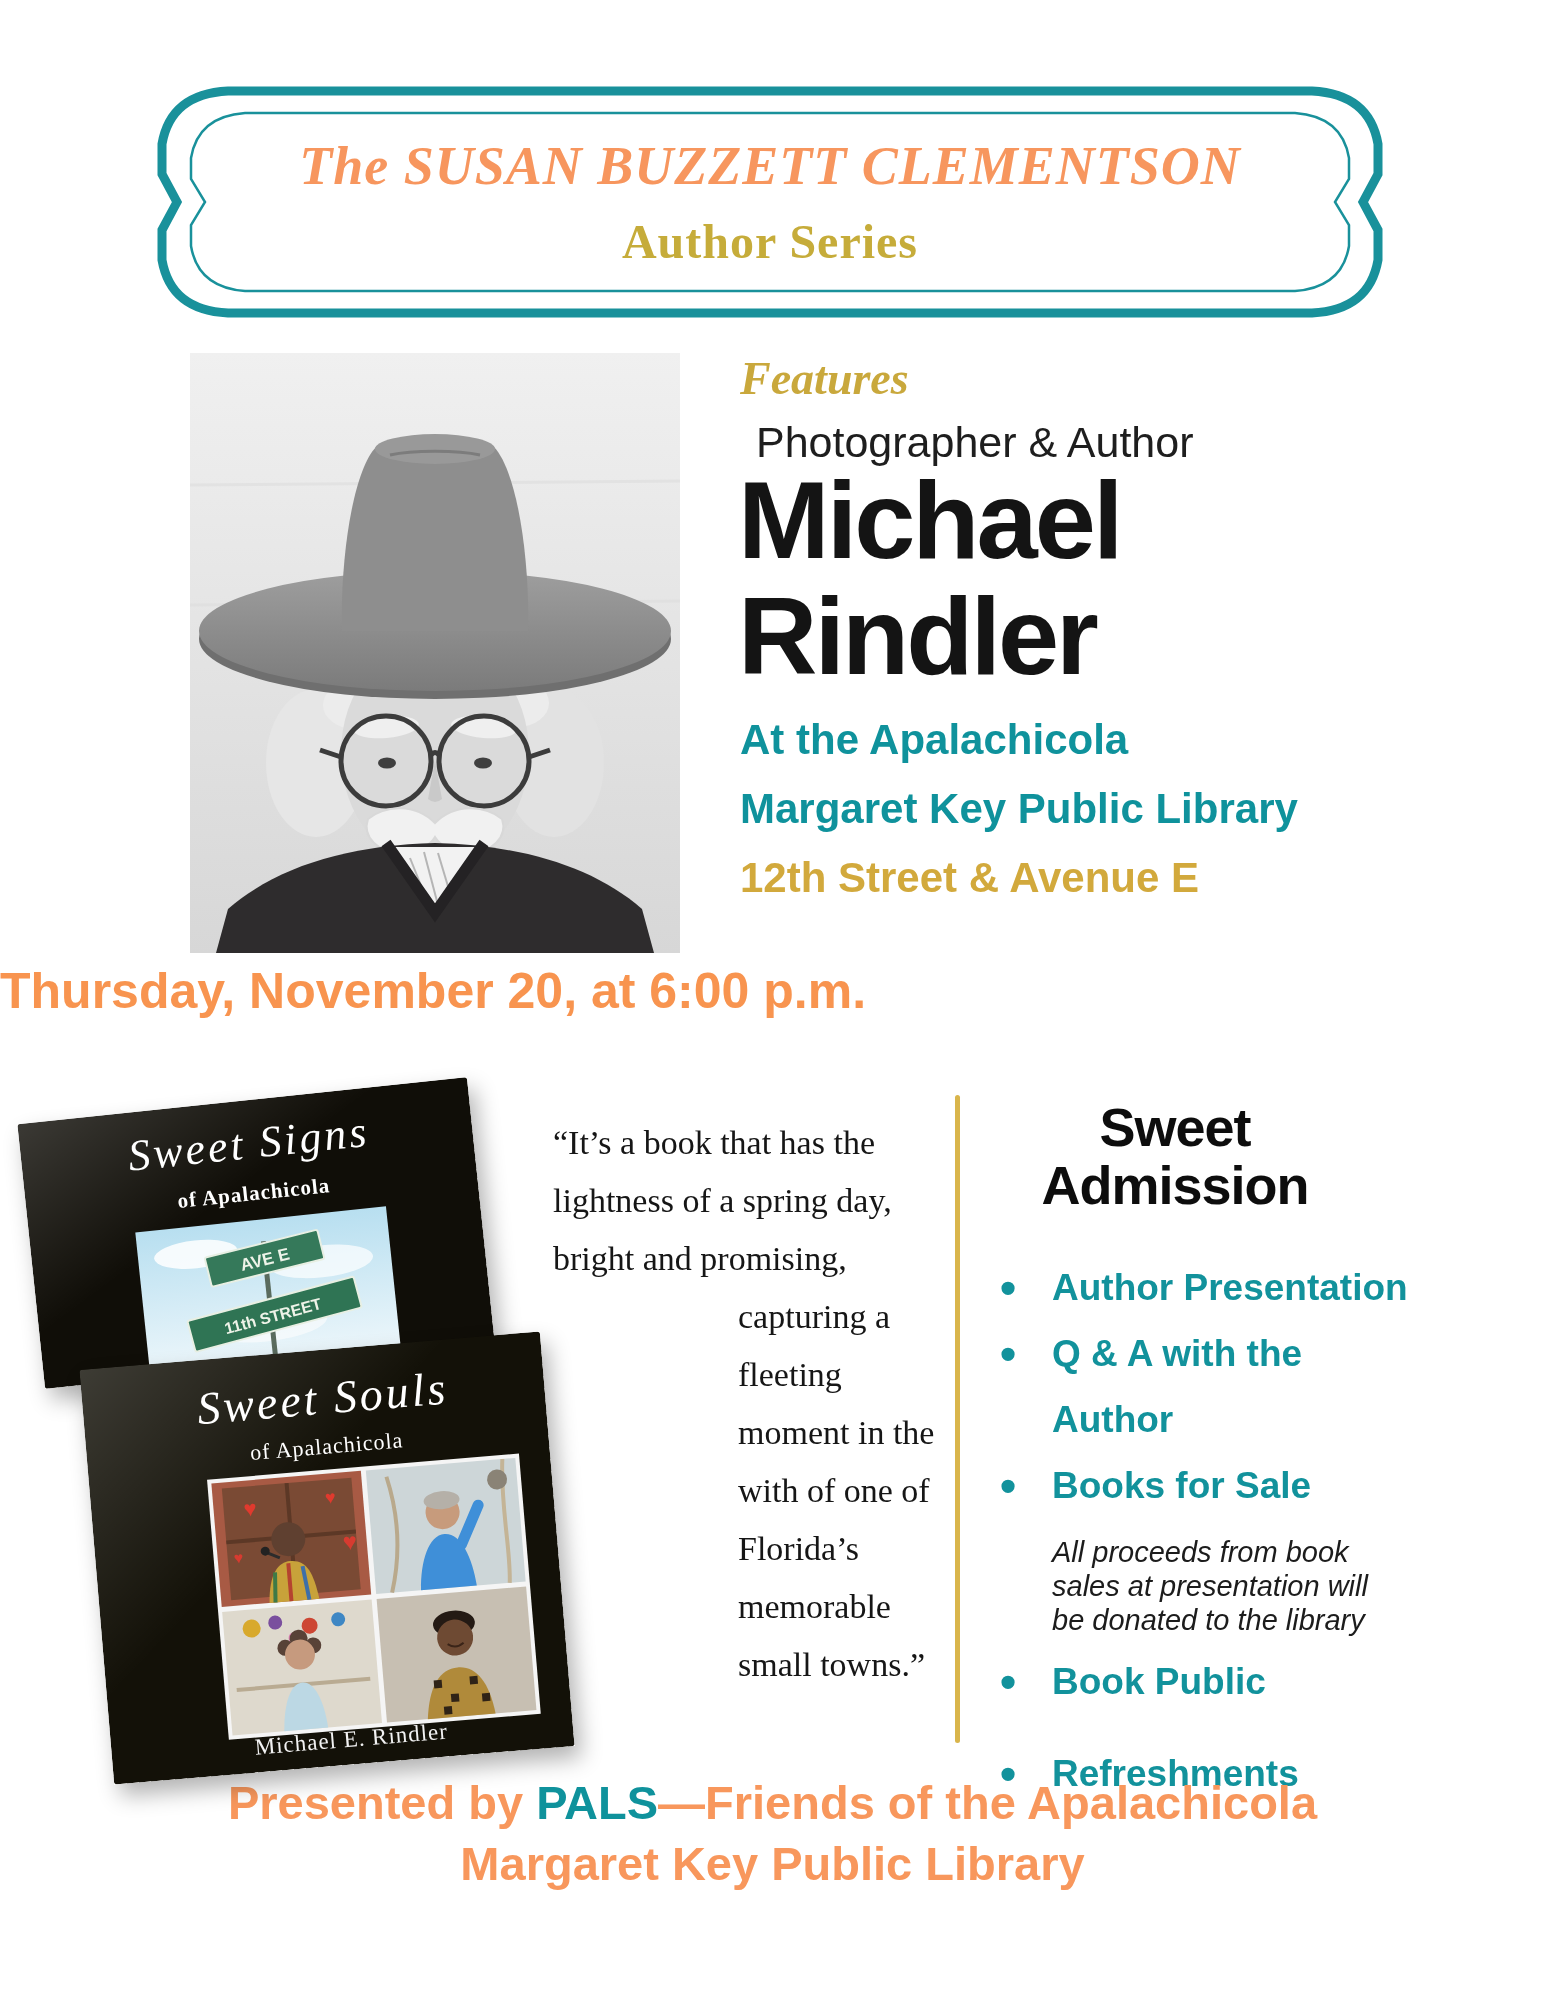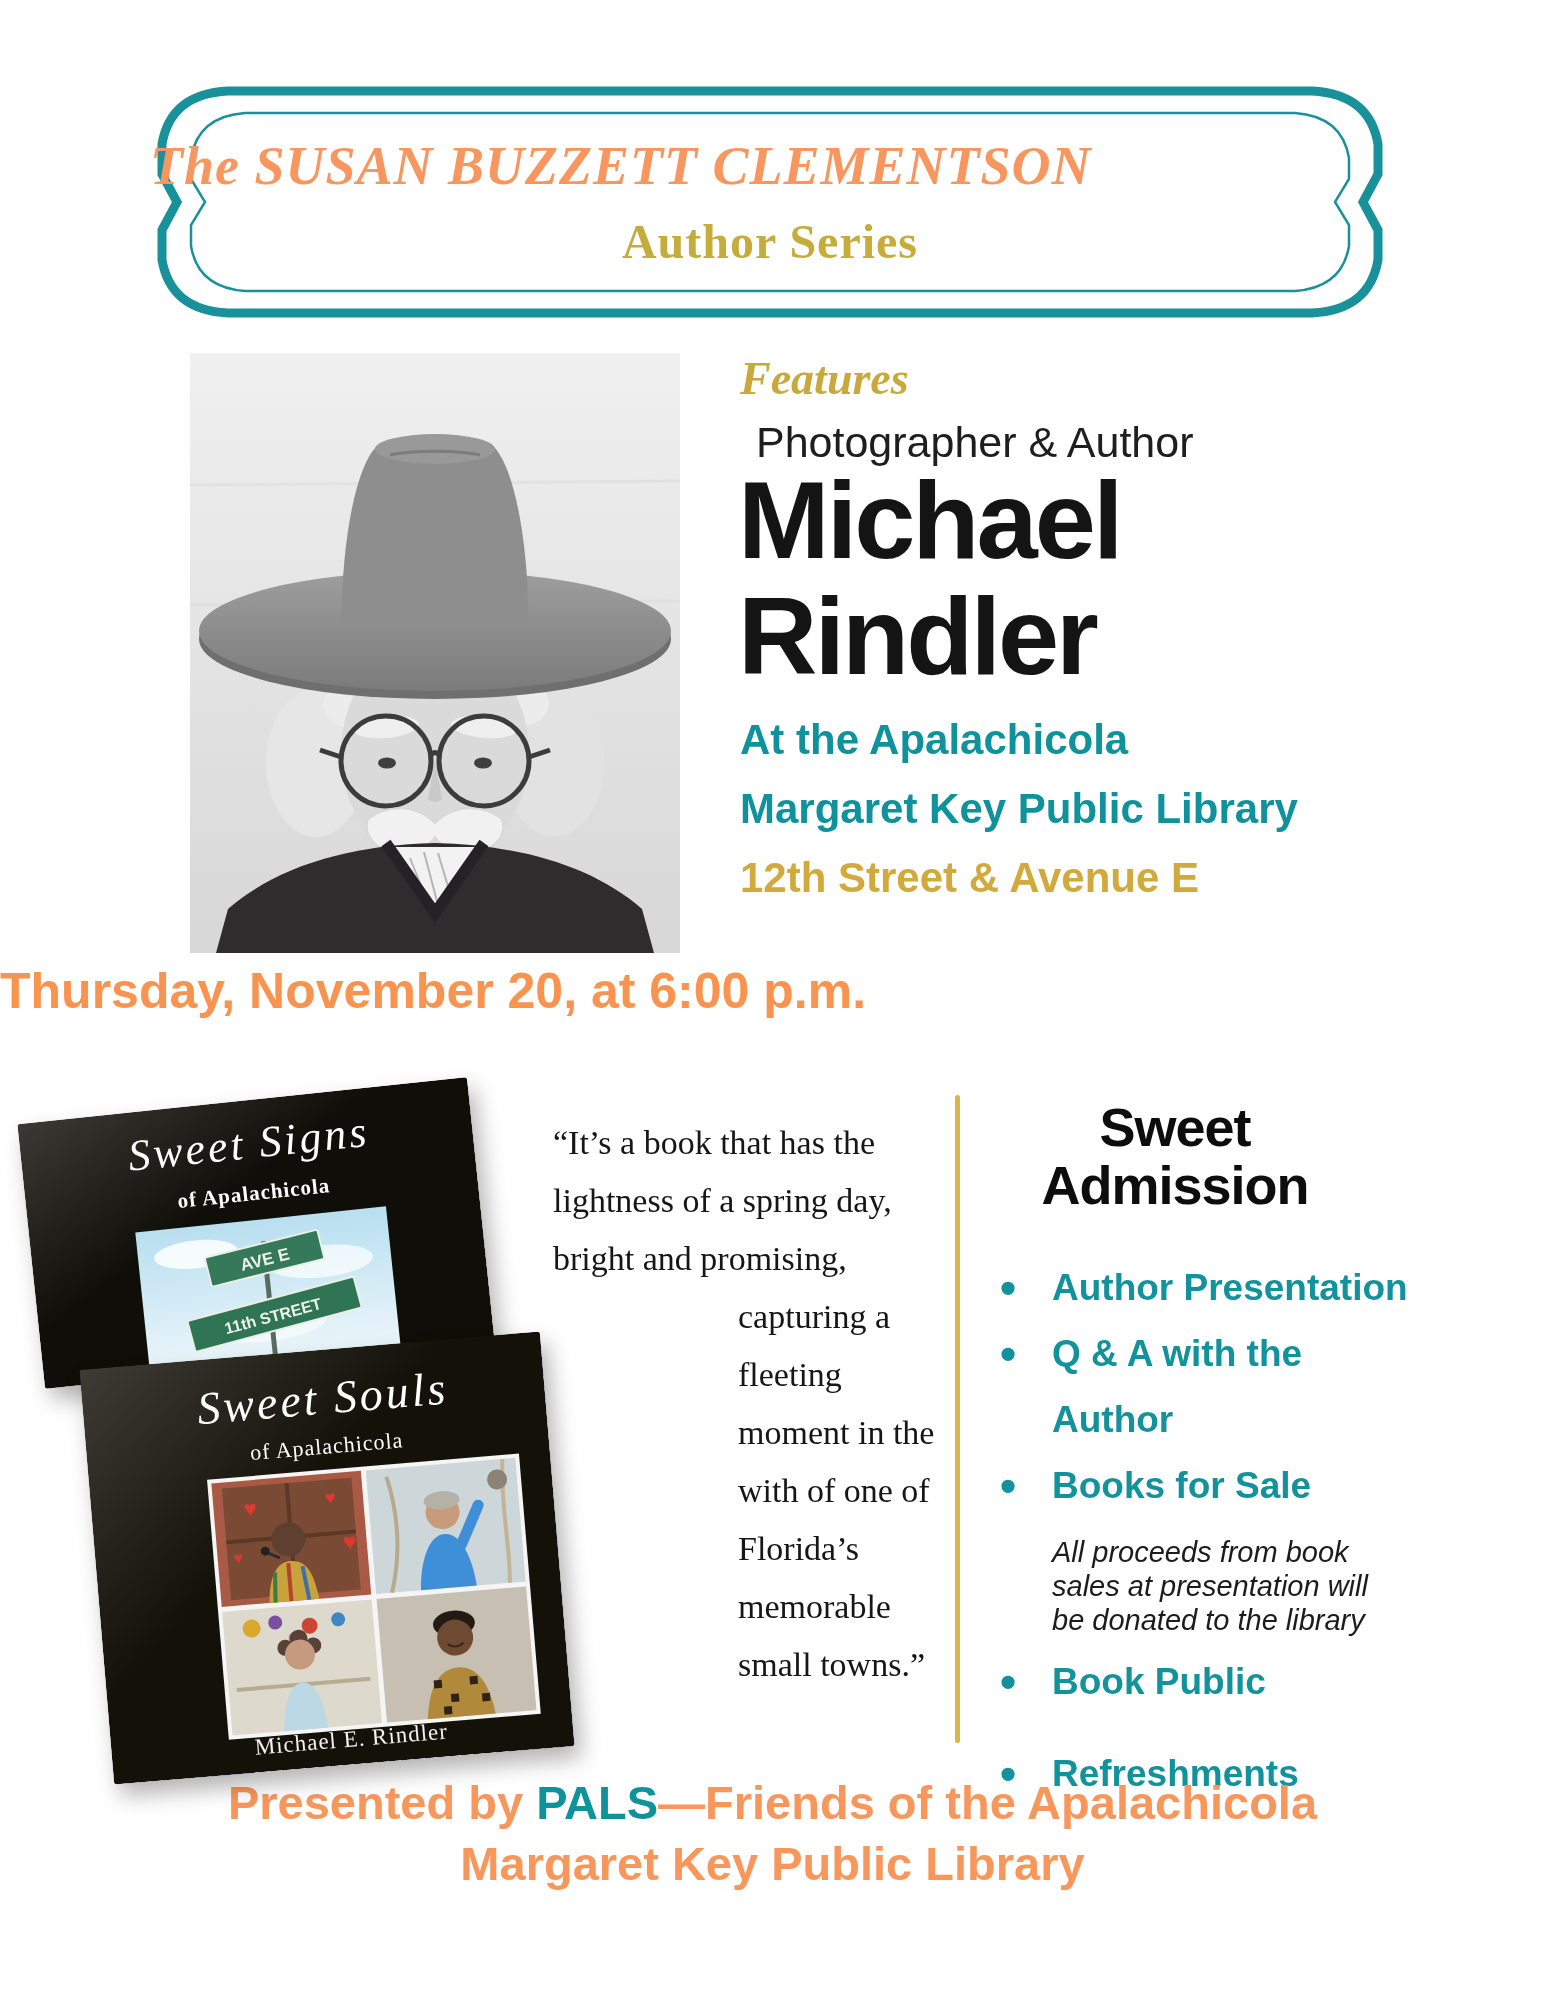--- a/index.html
+++ b/index.html
@@ -2,21 +2,21 @@
 <html><head>
 <meta charset="utf-8">
 <style>
   html,body{margin:0;padding:0;background:#9e9e9e;}
   .page{position:relative;width:1545px;height:2000px;background:#ffffff;overflow:hidden;
         font-family:"Liberation Sans",sans-serif;margin:0 auto;}
   .abs{position:absolute;}
 
   
   .banner-frame{left:150px;top:82px;width:1240px;height:240px;}
-  .banner-line1{left:150px;top:138px;width:1240px;
+  .banner-line1{left:150px;top:138px;width:1240px;text-align:center;
     font-family:"Liberation Serif",serif;font-style:italic;font-weight:700;
     font-size:54px;line-height:56px;letter-spacing:1px;color:#f7965e;}
   .banner-line2{left:150px;top:216px;width:1240px;text-align:center;
     font-family:"Liberation Serif",serif;font-weight:700;
     font-size:48px;line-height:52px;letter-spacing:1px;color:#c6ac3a;}
 
   
   .portrait{left:190px;top:353px;width:490px;height:600px;}
 
   

